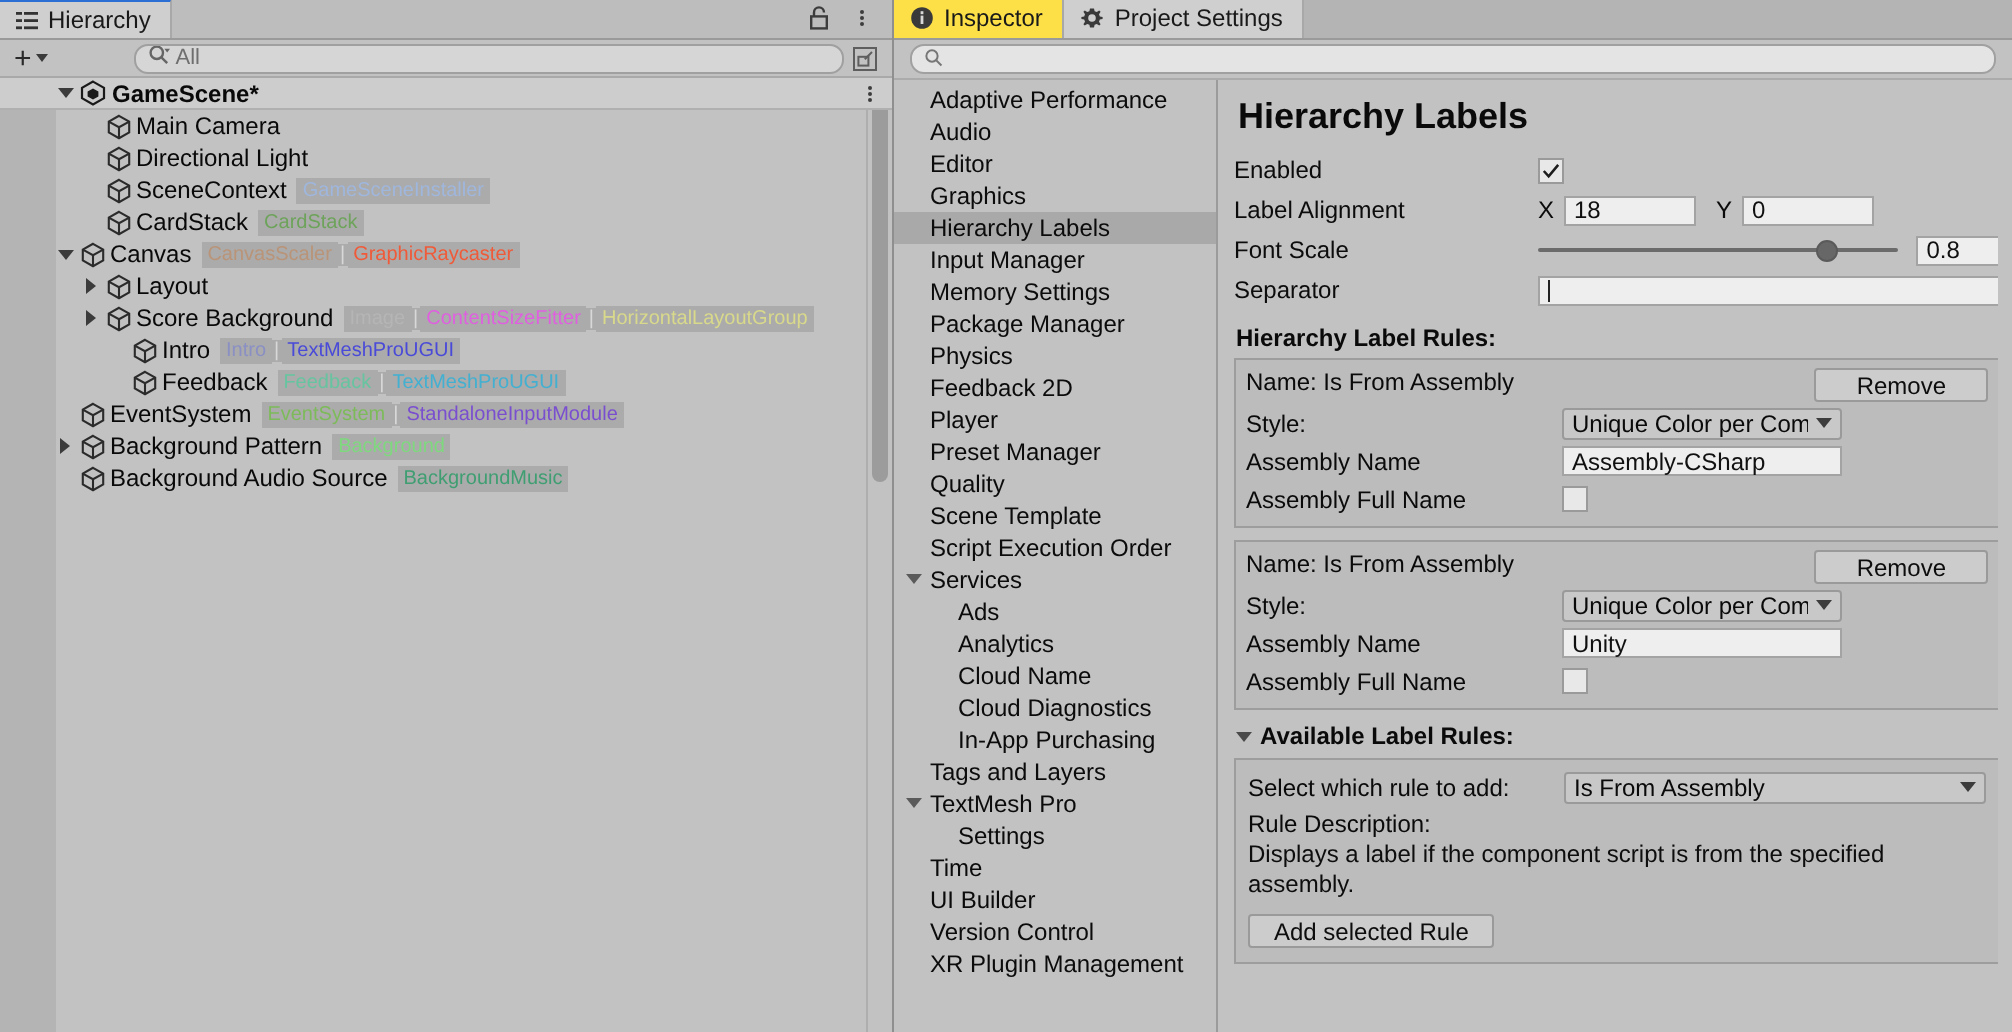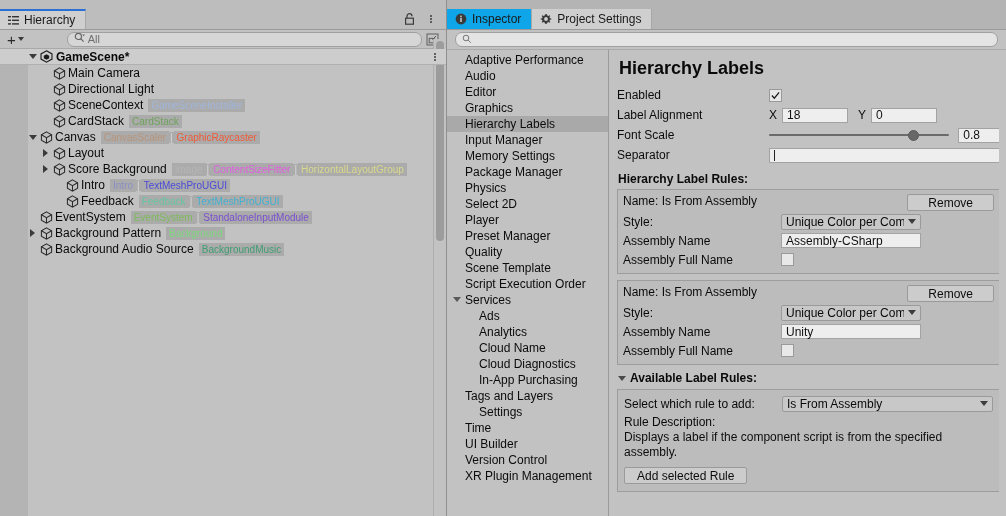--- a/index.html
+++ b/index.html
@@ -16,21 +16,21 @@
   .app { position: relative; width: 1006px; height: 516px; display: flex; }
 
   
   .hierarchy-panel {
     width: 446px; height: 516px;
     background: #c2c2c2;
     display: flex; flex-direction: column;
     position: relative;
   }
   .tabbar {
-    height: 30px; background: #bdbdbd;
+    height: 20px; background: #bdbdbd;
     display: flex; align-items: flex-end;
     position: relative;
     border-bottom: 1px solid #9a9a9a;
   }
   .tab {
     height: 20px; padding: 0 10px 0 8px;
     display: flex; align-items: center; gap: 5px;
     font-size: 12px; color: #191919;
     background: #bdbdbd;
     border-right: 1px solid #a8a8a8;
@@ -544,21 +544,21 @@
     </div>
 
     <div class="hierarchy-scrollbar">
       <div class="thumb"></div>
     </div>
   </div>
 
   <div class="settings-panel">
 
     <div class="tabbar" style="background:#b4b4b4;">
-      <div class="tab" style="background:#0ea5e9;align-items:center;">
+      <div class="tab" style="background:#fde047;align-items:center;">
         <span class="ico">
           <svg width="12" height="12" viewBox="0 0 12 12">
             <circle cx="6" cy="6" r="5.4" fill="#3a3a3a"></circle>
             <rect x="5.3" y="4.8" width="1.4" height="4.2" fill="#d8d8d8"></rect>
             <rect x="5.3" y="2.6" width="1.4" height="1.5" fill="#d8d8d8"></rect>
           </svg>
         </span>
         <span>Inspector</span>
       </div>
       <div class="tab" style="background:#cfcfcf;border-right:1px solid #a8a8a8;">
@@ -629,21 +629,21 @@
                 <span>Package Manager</span>
               </div>
             </div>
             <div class="ps-item-wrap">
               <div class="ps-item">
                 <span>Physics</span>
               </div>
             </div>
             <div class="ps-item-wrap">
               <div class="ps-item">
-                <span>Select 2D</span>
+                <span>Feedback 2D</span>
               </div>
             </div>
             <div class="ps-item-wrap">
               <div class="ps-item">
                 <span>Player</span>
               </div>
             </div>
             <div class="ps-item-wrap">
               <div class="ps-item">
                 <span>Preset Manager</span>
@@ -691,20 +691,26 @@
               </div>
             </div>
             <div class="ps-item-wrap">
               <div class="ps-item child">
                 <span>In-App Purchasing</span>
               </div>
             </div>
             <div class="ps-item-wrap">
               <div class="ps-item">
                 <span>Tags and Layers</span>
+              </div>
+            </div>
+            <div class="ps-item-wrap">
+              <span class="ps-foldout-tri"></span>
+              <div class="ps-item">
+                <span>TextMesh Pro</span>
               </div>
             </div>
             <div class="ps-item-wrap">
               <div class="ps-item child">
                 <span>Settings</span>
               </div>
             </div>
             <div class="ps-item-wrap">
               <div class="ps-item">
                 <span>Time</span>

